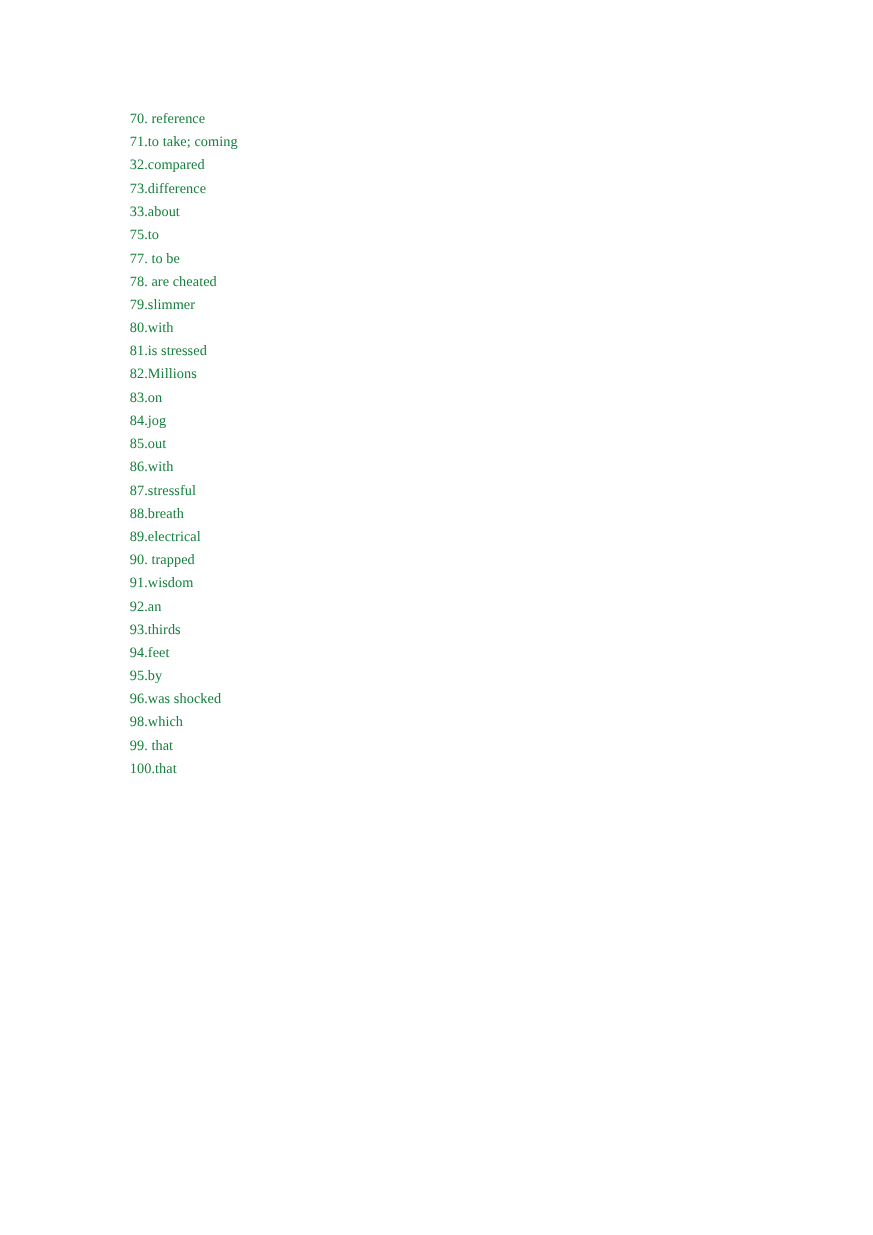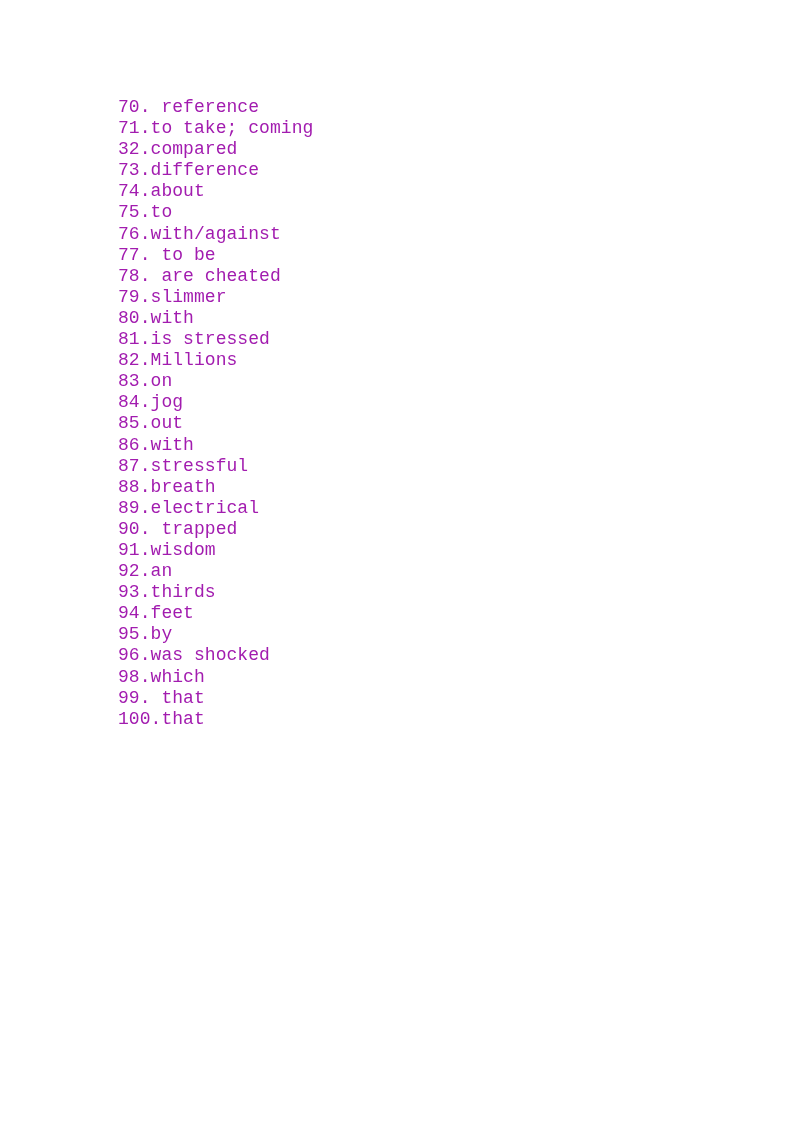--- a/index.html
+++ b/index.html
@@ -27,42 +27,40 @@
   .answer-list {
     position: absolute;
     left: 118px;
     top: 97px;
     margin: 0;
     padding: 0;
     list-style: none;
     width: 620px;
   }
   .answer-line {
-    font-size: 18px;
+    font-size: 13px;
     line-height: 21.1px;
     white-space: pre;
-    color: #a21caf;
+    color: #15803d;
     margin: 0;
     padding: 0;
     letter-spacing: 0.05px;
-    font-family: Liberation Mono, monospace;
   }
 </style>
 </head>
 <body>
 
 <div class="page">
   <ol class="answer-list">
       <li class="answer-line">70. reference</li>
       <li class="answer-line">71.to take; coming</li>
       <li class="answer-line">32.compared</li>
       <li class="answer-line">73.difference</li>
-      <li class="answer-line">74.about</li>
+      <li class="answer-line">33.about</li>
       <li class="answer-line">75.to</li>
-      <li class="answer-line">76.with/against</li>
       <li class="answer-line">77. to be</li>
       <li class="answer-line">78. are cheated</li>
       <li class="answer-line">79.slimmer</li>
       <li class="answer-line">80.with</li>
       <li class="answer-line">81.is stressed</li>
       <li class="answer-line">82.Millions</li>
       <li class="answer-line">83.on</li>
       <li class="answer-line">84.jog</li>
       <li class="answer-line">85.out</li>
       <li class="answer-line">86.with</li>

